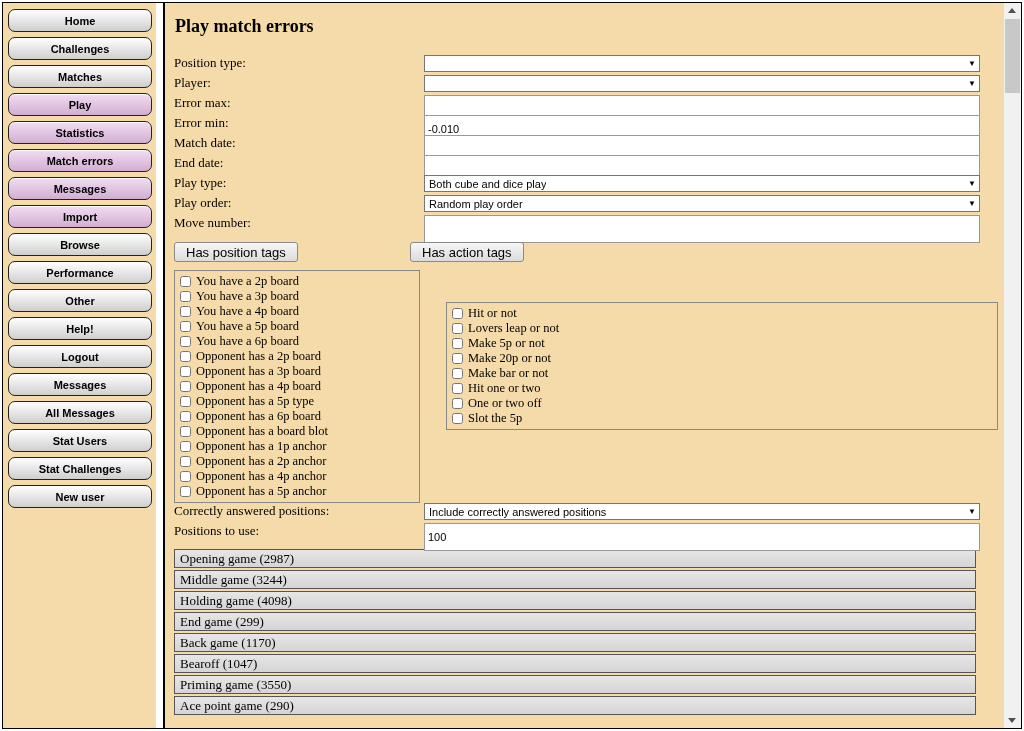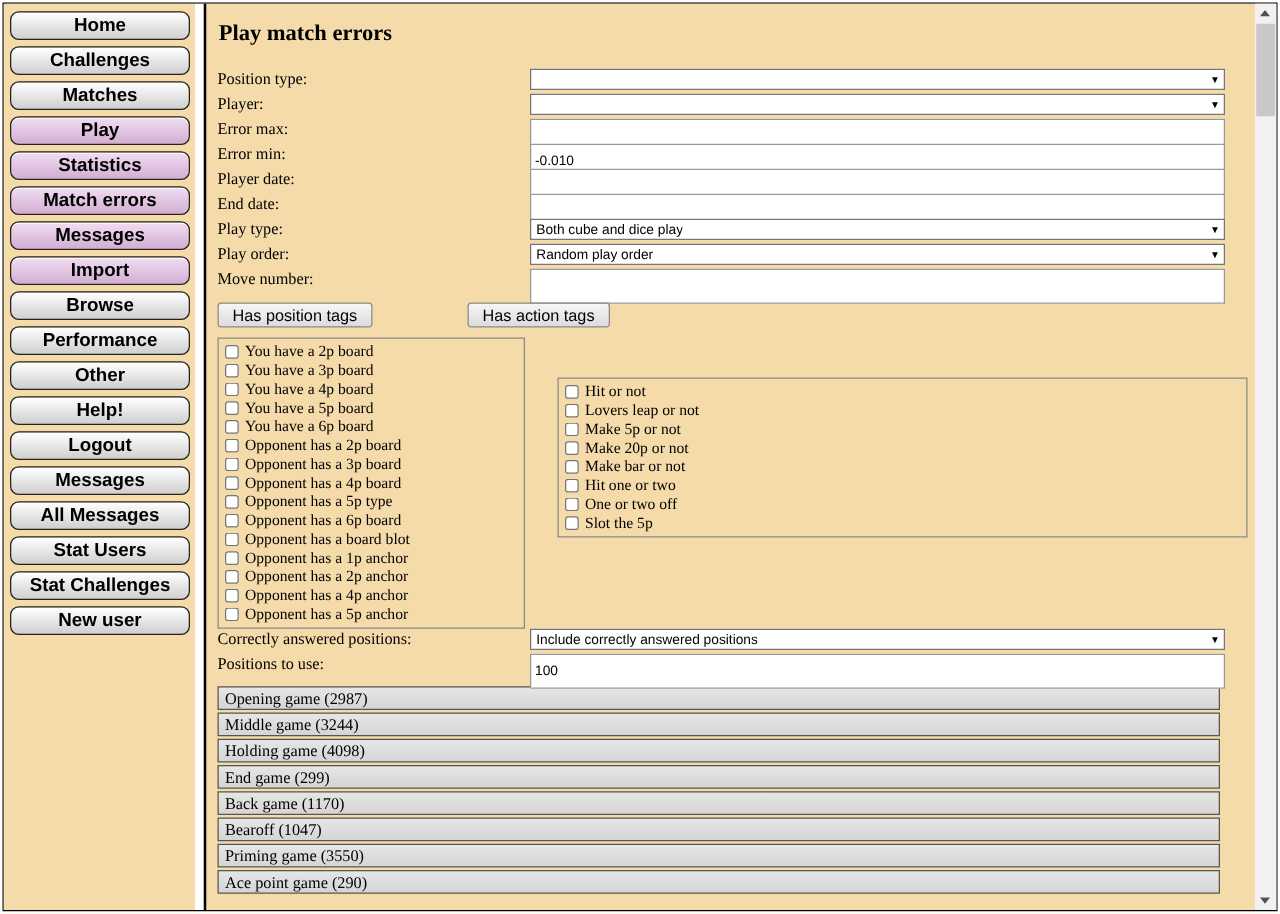--- a/index.html
+++ b/index.html
@@ -22,21 +22,21 @@
     flex: 0 0 153px;
     background: #f5dbaa;
     padding: 6px 4px 0 5px;
   }
   .sbtn {
     height: 23px; margin: 0 0 5px 0;
     border: 1px solid #222;
     border-radius: 7px;
     background: linear-gradient(#ffffff, #cfcfcf);
     box-shadow: inset 0 1px 0 #ffffff;
-    font-weight: bold; font-size: 15px; color: #000;
+    font-weight: bold; font-size: 11px; color: #000;
     display: flex; align-items: center; justify-content: center;
     cursor: pointer;
   }
   .sbtn.hl { background: linear-gradient(#f2ddf2, #d2aed2); }
   .frame-gap { flex: 0 0 7px; background: #ffffff; }
   
   .main {
     flex: 1; position: relative;
     background: #f5dbaa;
     border-left: 2px solid #000;
@@ -72,21 +72,21 @@
     font-size: 8px; line-height: 8px; color: #000;
   }
   .ftext {
     width: 556px; height: 28px;
     border: 1px solid #999; background: #fff;
     font-family: "Liberation Sans", sans-serif;
     font-size: 11px; padding: 0 3px; outline: none;
   }
   
   .tagbtn-row { display: flex; align-items: center; margin: 7px 0 8px 0; height: 20px; }
-  .tagbtn-slot { width: 200px; }
+  .tagbtn-slot { width: 236px; }
   .tagbtn {
     display: inline-flex; align-items: center;
     height: 20px; padding: 0 11px;
     border: 1px solid #8a8a8a; border-radius: 3px;
     background: linear-gradient(#f6f6f6, #dcdcdc);
     font-size: 13px; color: #000; cursor: pointer;
   }
   
   .cb-wrap { display: flex; align-items: flex-start; margin-top: 7px; }
   .cb-box {
@@ -187,21 +187,21 @@
         <span class="flabel">Error max:</span>
         <input class="ftext" value="" style="">
       </div>
 
       <div class="frow">
         <span class="flabel">Error min:</span>
         <input class="ftext" value="-0.010" style="">
       </div>
 
       <div class="frow">
-        <span class="flabel">Player date:</span>
+        <span class="flabel">Match date:</span>
         <input class="ftext" value="" style="">
       </div>
 
       <div class="frow">
         <span class="flabel">End date:</span>
         <input class="ftext" value="" style="">
       </div>
 
       <div class="frow">
         <span class="flabel">Play type:</span>

